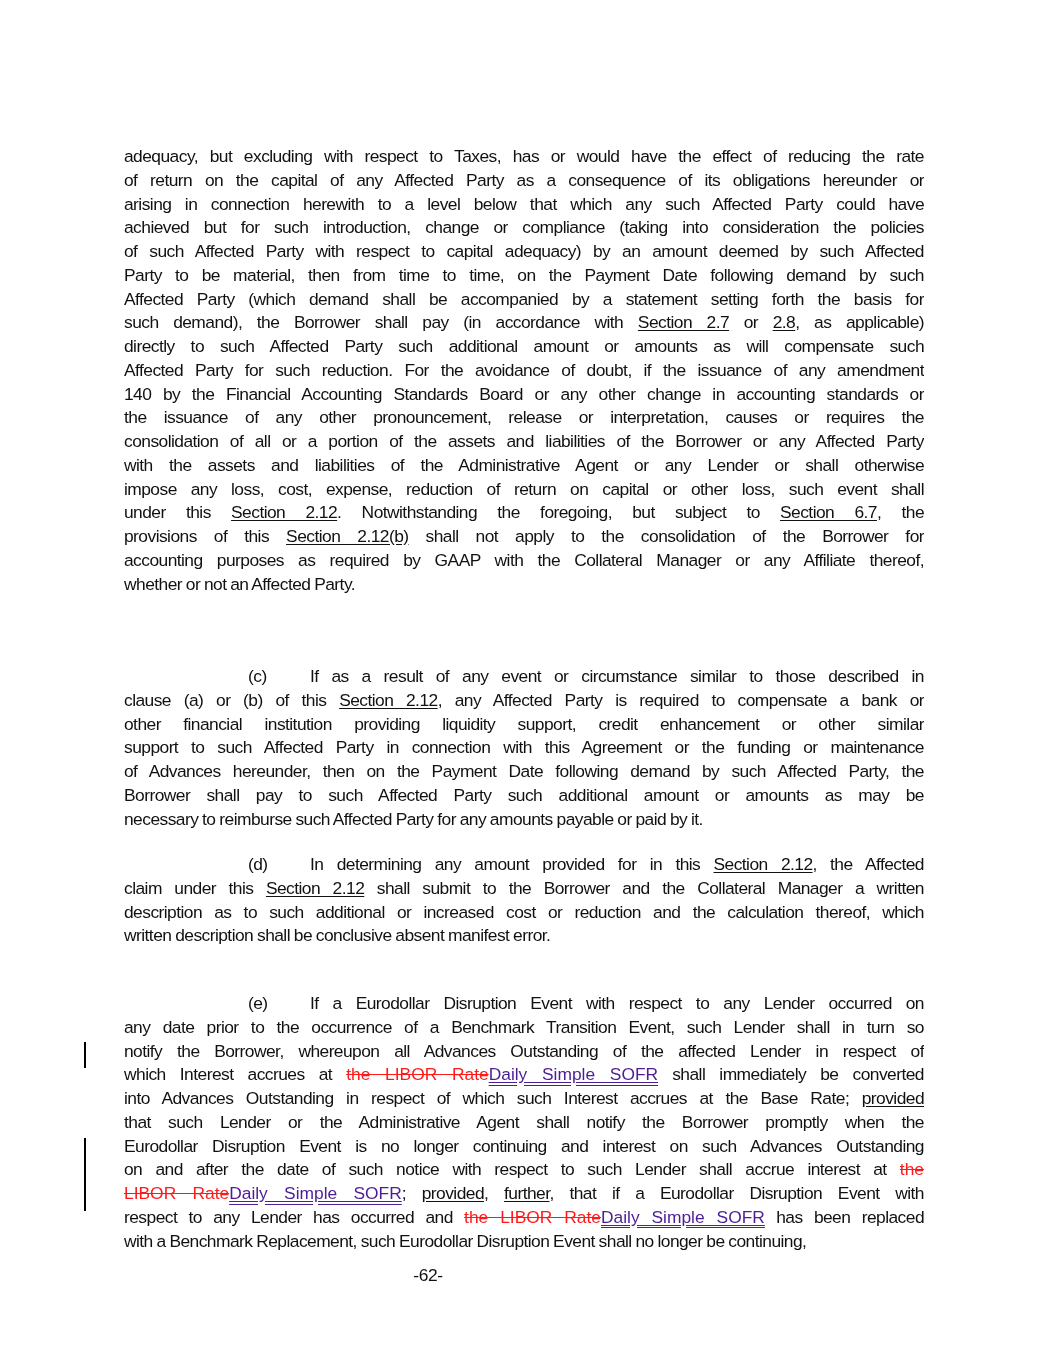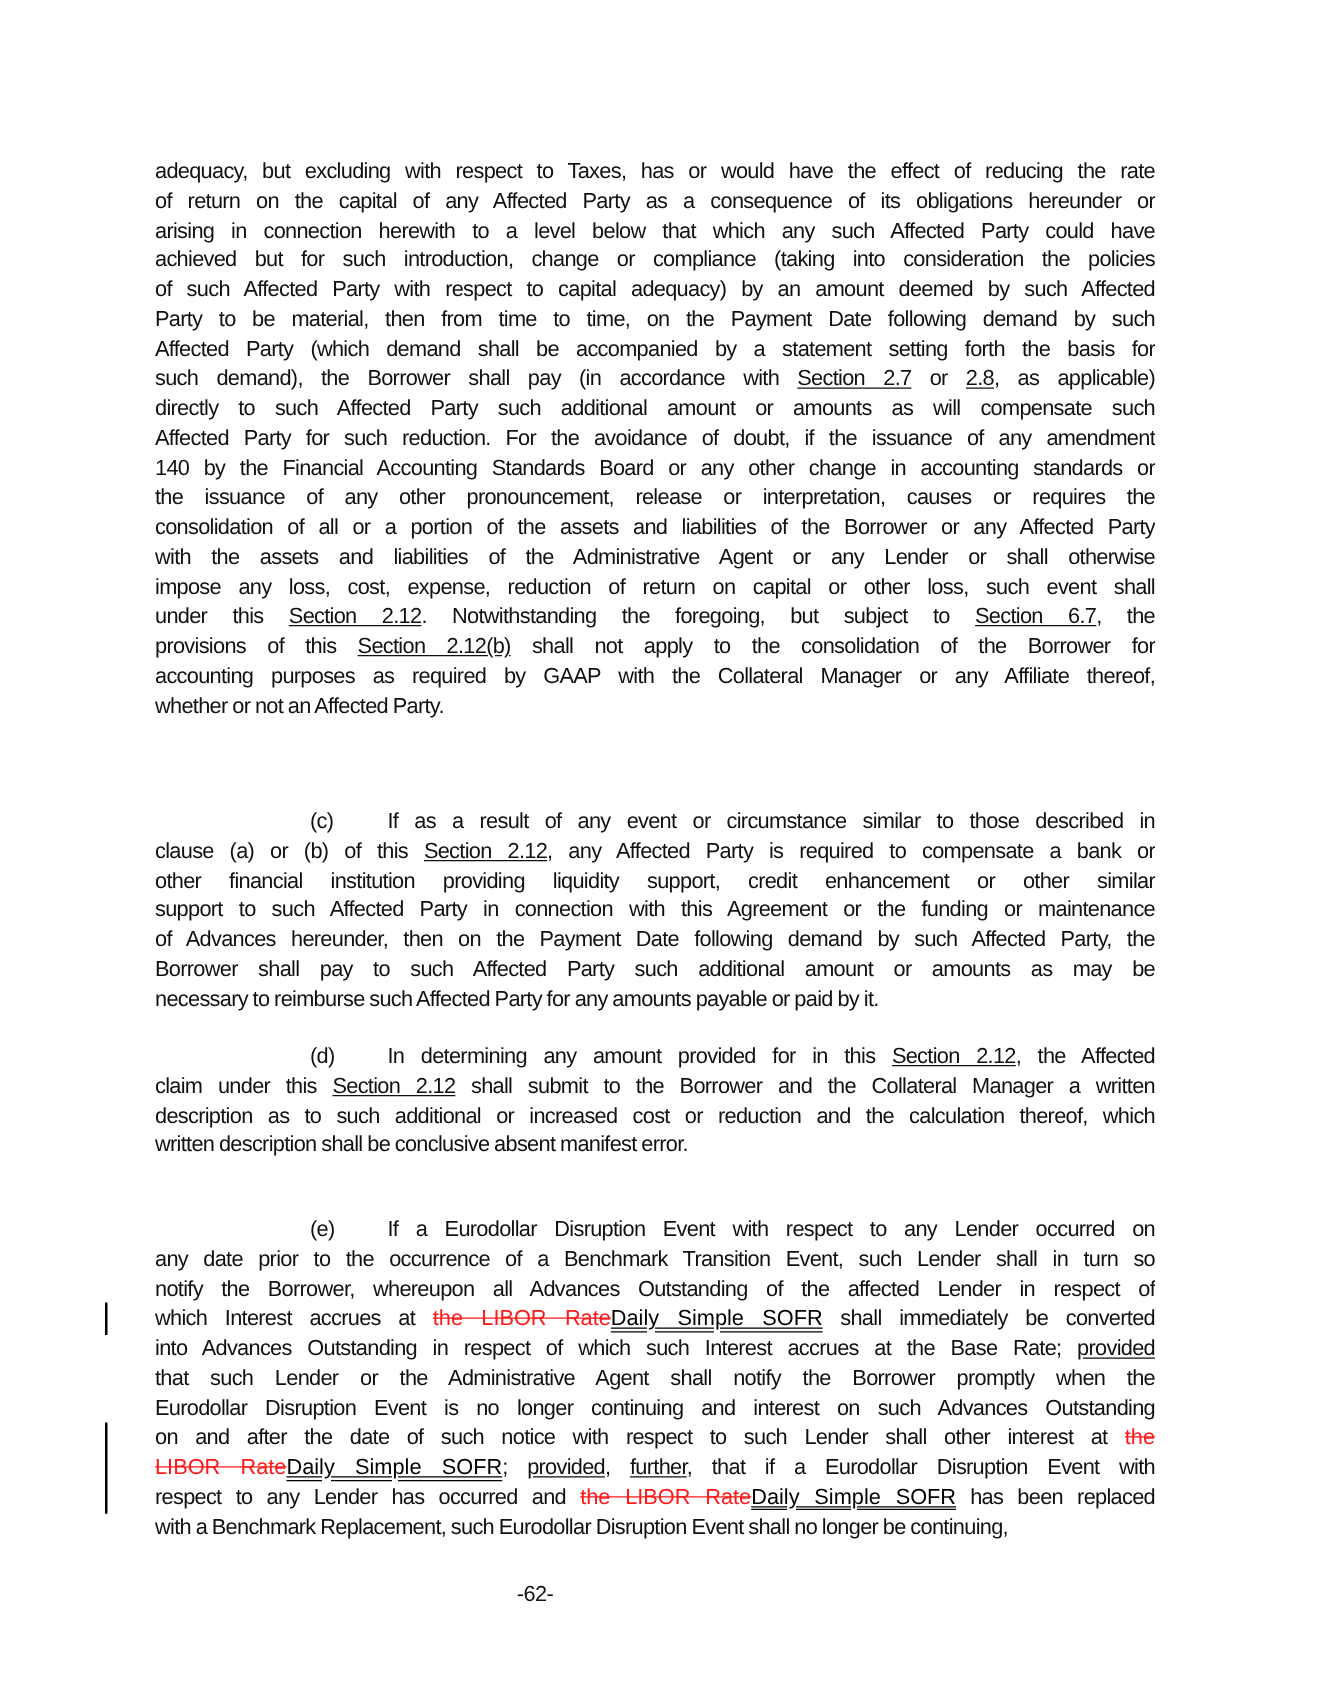--- a/index.html
+++ b/index.html
@@ -1,30 +1,30 @@
 <!DOCTYPE html>
 <html><head>
 <meta charset="utf-8">
 <style>
   html, body { margin: 0; padding: 0; background: #ffffff; }
   body { width: 1055px; height: 1365px; position: relative; overflow: hidden; }
   .page {
     position: absolute; left: 0; top: 0; width: 1055px; height: 1365px; background: #fff;
   }
-  .para { position: absolute; left: 124px; width: 800px; }
+  .para { position: absolute; left: 124px; width: 800px; margin-top: 20px; }
   .line {
     height: 23.75px; line-height: 23.75px; white-space: nowrap;
     font-family: "Liberation Sans", sans-serif; font-size: 17.4px; color: #111;
     letter-spacing: -0.55px; word-spacing: -0.5px;
     text-align: justify; text-align-last: justify; overflow: hidden;
   }
   .line.last { text-align-last: left; }
   .line .u { text-decoration: underline; text-underline-offset: 2px; }
   .line .del { color: #ff1a1a; text-decoration: line-through; letter-spacing: 0; }
-  .line .ins { color: #000000; text-decoration: underline double; text-underline-offset: 2px; letter-spacing: 0; }
+  .line .ins { color: #4c1d95; text-decoration: underline double; text-underline-offset: 2px; letter-spacing: 0; }
   .indent-label { display: inline-block; width: 62px; margin-left: 124px; text-align: left; }
   .change-bar { position: absolute; left: 84px; width: 1.5px; background: #000; }
   .page-number {
     position: absolute; top: 1265px; left: 0; width: 856px; text-align: center;
     font-family: "Liberation Sans", sans-serif; font-size: 17.4px; color: #111; letter-spacing: -0.4px;
   }
 </style>
 </head>
 <body>
 
@@ -66,21 +66,21 @@
       <div class="line last"><span>written description shall be conclusive absent manifest error.</span></div>
     </div>
   <div class="para" id="para-e" style="top:972px;">
       <div class="line"><span class="indent-label">(e)</span><span>If a Eurodollar Disruption Event with respect to any Lender occurred on</span></div>
       <div class="line"><span>any date prior to the occurrence of a Benchmark Transition Event, such Lender shall in turn so</span></div>
       <div class="line"><span>notify the Borrower, whereupon all Advances Outstanding of the affected Lender in respect of</span></div>
       <div class="line"><span>which Interest accrues at </span><span class="del">the LIBOR Rate</span><span class="ins">Daily Simple SOFR</span><span> shall immediately be converted</span></div>
       <div class="line"><span>into Advances Outstanding in respect of which such Interest accrues at the Base Rate; </span><span class="u">provided</span></div>
       <div class="line"><span>that such Lender or the Administrative Agent shall notify the Borrower promptly when the</span></div>
       <div class="line"><span>Eurodollar Disruption Event is no longer continuing and interest on such Advances Outstanding</span></div>
-      <div class="line"><span>on and after the date of such notice with respect to such Lender shall other interest at </span><span class="del">the</span></div>
+      <div class="line"><span>on and after the date of such notice with respect to such Lender shall accrue interest at </span><span class="del">the</span></div>
       <div class="line"><span class="del">LIBOR Rate</span><span class="ins">Daily Simple SOFR</span><span>; </span><span class="u">provided</span><span>, </span><span class="u">further</span><span>, that if a Eurodollar Disruption Event with</span></div>
       <div class="line"><span>respect to any Lender has occurred and </span><span class="del">the LIBOR Rate</span><span class="ins">Daily Simple SOFR</span><span> has been replaced</span></div>
       <div class="line last"><span>with a Benchmark Replacement, such Eurodollar Disruption Event shall no longer be continuing,</span></div>
     </div>
   <div id="change-bars">
       <div class="change-bar" style="top: 1042px; height: 26px;"></div>
       <div class="change-bar" style="top: 1138px; height: 73px;"></div>
     </div>
   <div class="page-number">-62-</div>
 </div>

